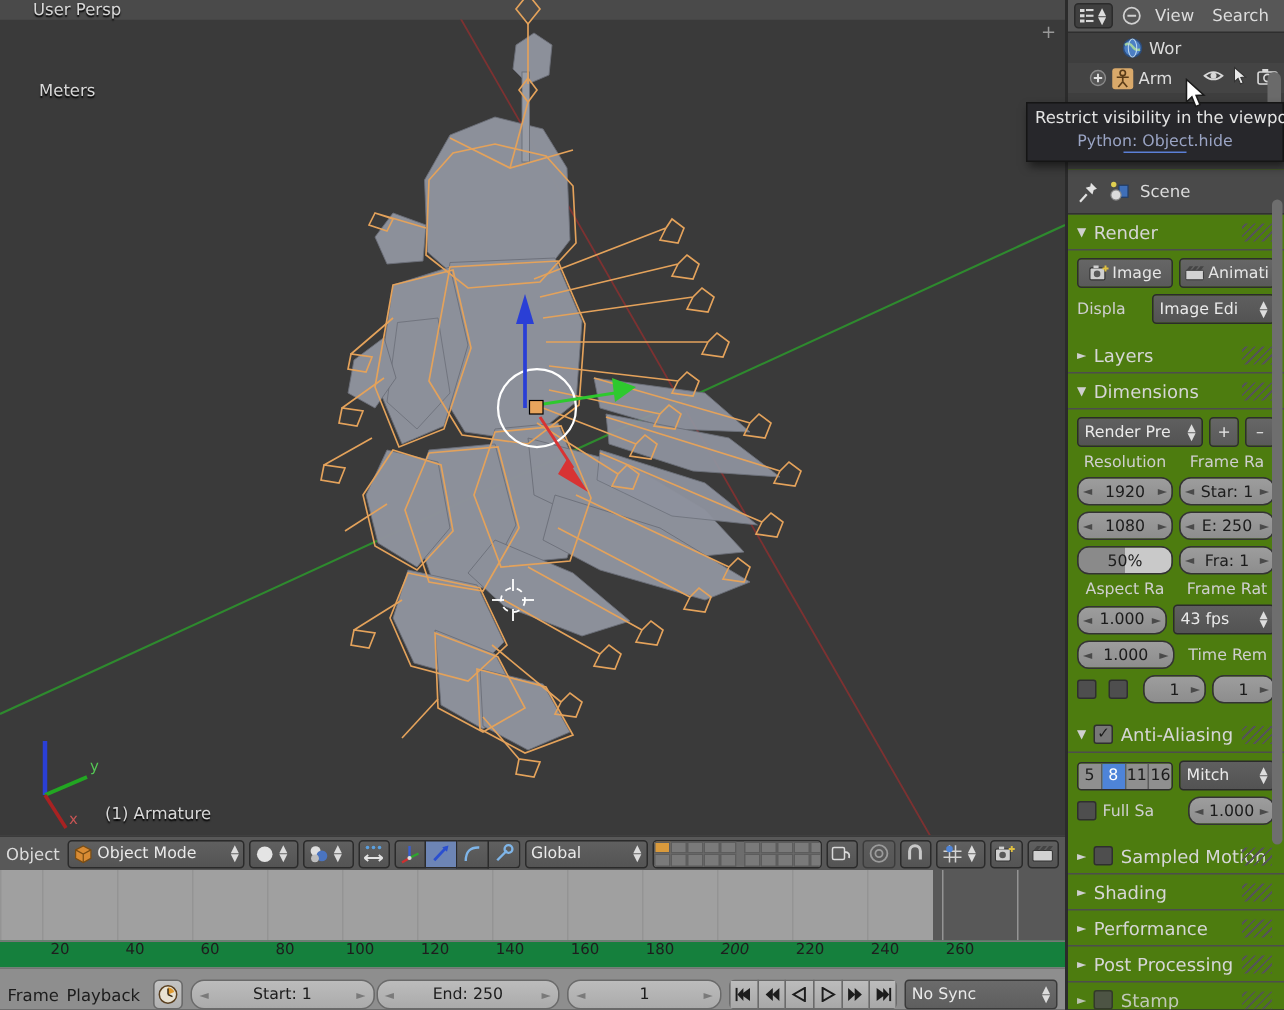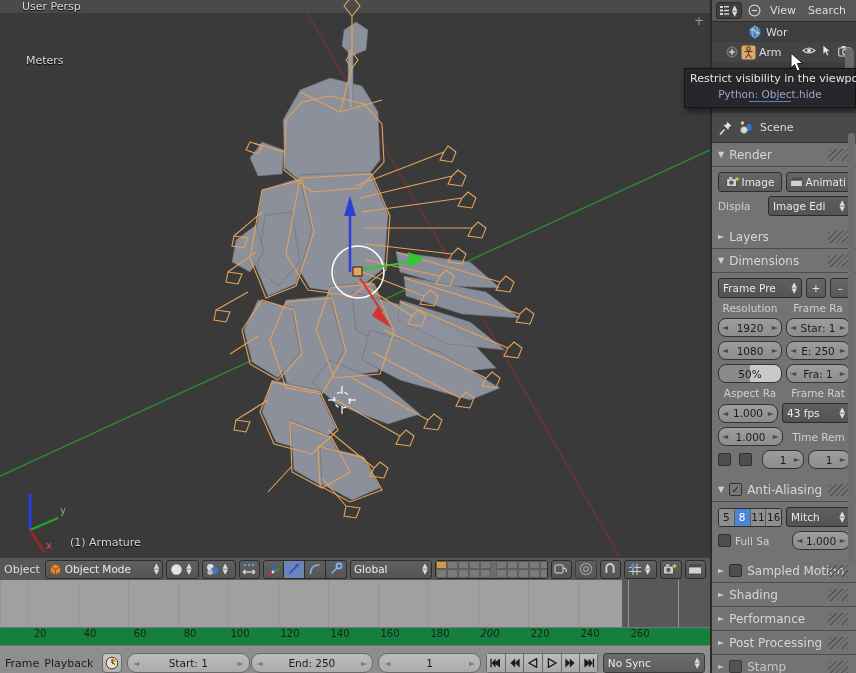--- a/index.html
+++ b/index.html
@@ -61,21 +61,21 @@
     z-index: 50;
     padding: 3px 5px;
   }
   .tt-title { color: #e4e4e4; font-size: 11px; white-space: nowrap; }
   .tt-sub { color: #9aa4c4; font-size: 10.5px; text-align: center; margin-top: 3px; }
   .tt-underline { width: 42px; height: 1px; background: #5b7fd6; margin: 1px auto 0 auto; }
 
   
   .props {
     position: absolute; left: 712px; top: 113px; width: 144px; height: 560px;
-    background: #737373;
+    background: #4d7c0f;
     overflow: hidden;
   }
   .props-header {
     height: 30px; background: #4a4a4a; display: flex; align-items: center; gap: 5px;
     padding-left: 6px; border-bottom: 1px solid #313131;
   }
   .props-header .ptitle { font-size: 11px; color: #dcdcdc; }
 
   .panel-title {
     height: 24px; display: flex; align-items: center; gap: 5px;
@@ -465,21 +465,21 @@
     </div>
 
     <div class="panel-title">
       <span class="tri">▼</span>
       <span>Dimensions</span>
       <span class="grip"></span>
     </div>
     <div class="panel-body">
       <div class="row">
         <div class="dropdown" style="flex:1;">
-          <span>Frame Pre</span>
+          <span>Render Pre</span>
           <span class="spin-arrows">
               <span>▲</span>
               <span>▼</span>
             </span>
         </div>
         <div class="btn" style="width:20px;">
           <span>+</span>
         </div>
         <div class="btn" style="width:20px;">
           <span>–</span>

